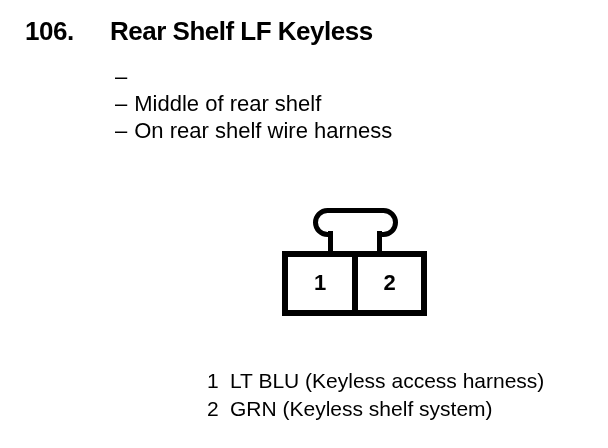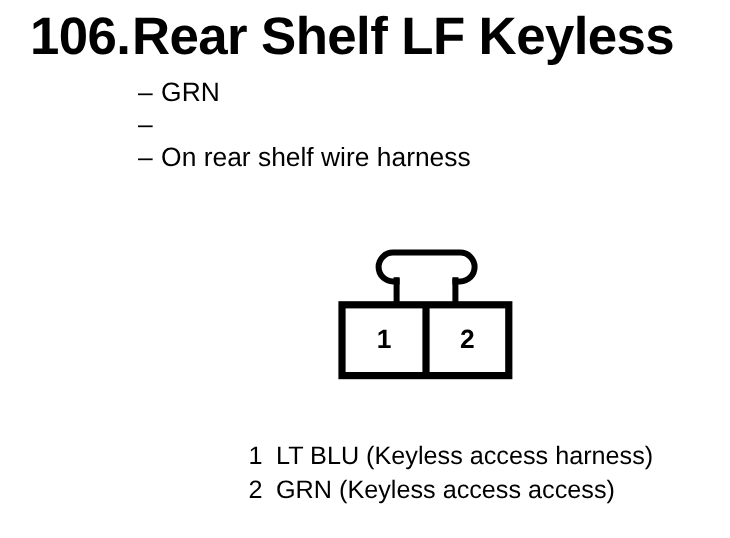--- a/index.html
+++ b/index.html
@@ -16,21 +16,21 @@
     font-family: "Liberation Sans", "DejaVu Sans", sans-serif;
     overflow: hidden;
   }
 
   
   .heading {
     position: absolute;
     left: 25px;
     top: 12px;
     display: flex;
-    font-size: 44px;
+    font-size: 26px;
     font-weight: bold;
     line-height: 38px;
     letter-spacing: -0.5px;
     white-space: nowrap;
   }
   .hnum { width: 85px; }
 
   
   .notes {
     position: absolute;
@@ -79,24 +79,24 @@
 <div class="page">
 
   <div class="heading">
     <span class="hnum">106.</span>
     <span class="htitle">Rear Shelf LF Keyless</span>
   </div>
 
   <div class="notes">
     <div class="note">
       <span class="dash">–</span>
-      <span>GRN</span>
     </div>
     <div class="note">
       <span class="dash">–</span>
+      <span>Middle of rear shelf</span>
     </div>
     <div class="note">
       <span class="dash">–</span>
       <span>On rear shelf wire harness</span>
     </div>
   </div>
 
   <div class="connector">
     <svg width="160" height="125" viewBox="0 0 160 125">
 
@@ -115,17 +115,17 @@
     <div class="pin pin2">2</div>
   </div>
 
   <div class="legend">
     <div class="legend-row">
       <span class="lpin">1</span>
       <span class="ldesc">LT BLU (Keyless access harness)</span>
     </div>
     <div class="legend-row">
       <span class="lpin">2</span>
-      <span class="ldesc">GRN (Keyless access access)</span>
+      <span class="ldesc">GRN (Keyless shelf system)</span>
     </div>
   </div>
 
 </div>
 
 </body></html>

